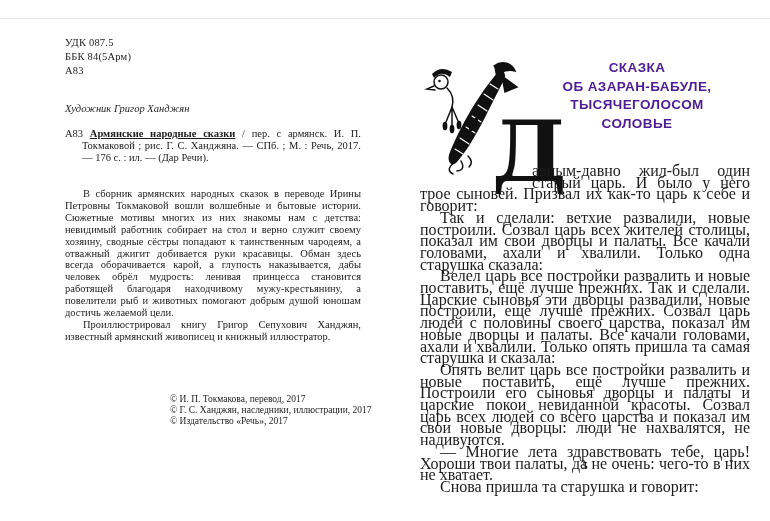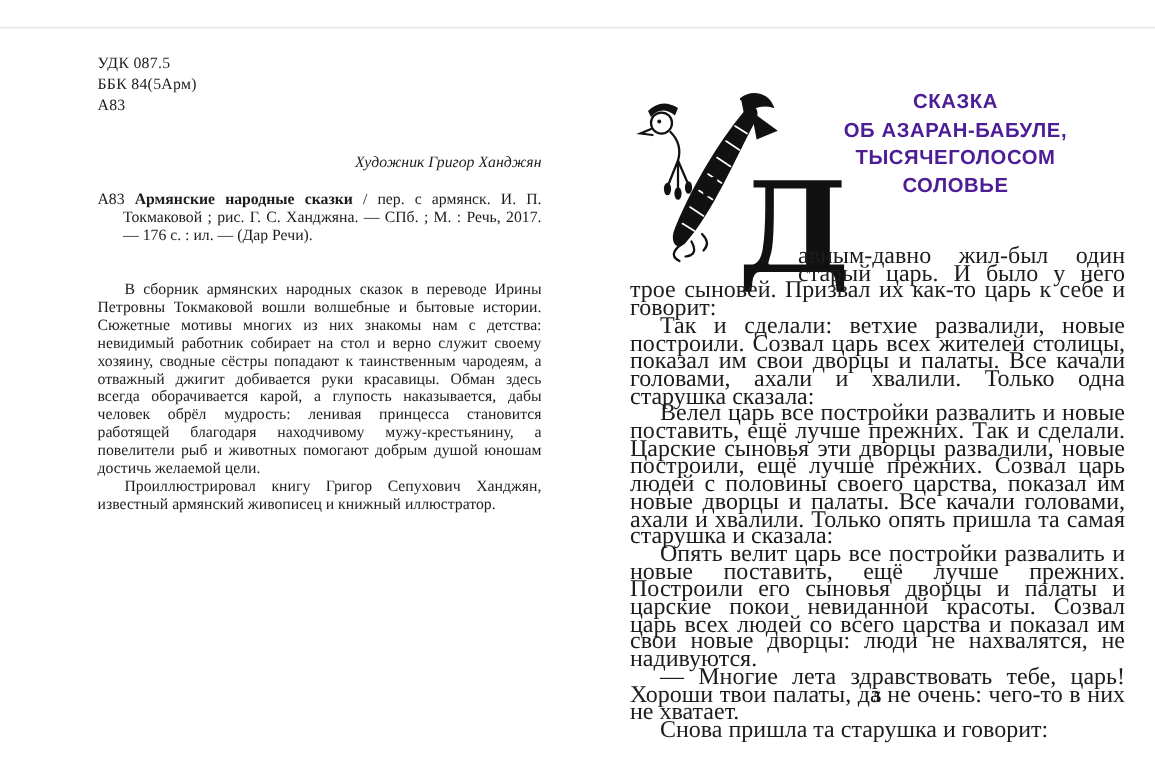--- a/index.html
+++ b/index.html
@@ -5,23 +5,23 @@
   html,body { margin:0; padding:0; background:#ffffff; }
   .canvas {
     position:relative; width:770px; height:521px; background:#ffffff;
     font-family:"Liberation Serif", serif; color:#1c1c1c; overflow:hidden;
   }
   .top-edge { position:absolute; top:18px; left:0; width:770px; height:1px; background:#e6e6e6; }
 
   
   .left-col { position:absolute; left:65px; top:36px; width:296px; }
   .codes div { font-size:10.5px; line-height:14px; letter-spacing:0.2px; }
-  .artist { margin-top:24px; text-align:right; font-style:italic; font-size:10.5px; line-height:13px; }
+  .artist { margin-top:24px; text-align:left; font-style:italic; font-size:10.5px; line-height:13px; }
   .bib { margin-top:13px; font-size:10.5px; line-height:12px; text-align:justify; padding-left:17px; text-indent:-17px; }
-  .bib .bold { font-weight:bold; }
+  .bib .bold { font-weight:bold;text-decoration:underline; }
   .isbn { margin-top:7px; font-size:10.5px; line-height:12px; }
   .annotation { margin-top:24px; }
   .annotation p { margin:0; font-size:10.5px; line-height:11.9px; text-align:justify; text-indent:18px; }
   .copyrights { position:absolute; left:170px; top:394px; font-size:9.5px; line-height:11.2px; }
 
   
   .story-title { position:absolute; left:524px; top:59px; width:226px; margin:0;
     text-align:center; font-family:"Liberation Sans", sans-serif; font-weight:bold;
     font-size:13.5px; line-height:18.5px; letter-spacing:0.4px; color:#4c1d95; }
   .ornament { position:absolute; left:424px; top:58px; width:96px; height:118px; }
@@ -52,20 +52,25 @@
 
     <p class="bib"><span>А83 </span><span class="bold">Армянские народные сказки</span><span> / пер. с армянск. И. П. Токмаковой ; рис. Г. С. Ханджяна. — СПб. ; М. : Речь, 2017. — 176 с. : ил. — (Дар Речи).</span></p>
 
 
     <div class="annotation">
       <p>В сборник армянских народных сказок в переводе Ирины Петровны Токмаковой вошли волшебные и бытовые истории. Сюжетные мотивы многих из них знакомы нам с детства: невидимый работник собирает на стол и верно служит своему хозяину, сводные сёстры попадают к таинственным чародеям, а отважный джигит добивается руки красавицы. Обман здесь всегда оборачивается карой, а глупость наказывается, дабы человек обрёл мудрость: ленивая принцесса становится работящей благодаря находчивому мужу-крестьянину, а повелители рыб и животных помогают добрым душой юношам достичь желаемой цели.</p>
       <p>Проиллюстрировал книгу Григор Сепухович Ханджян, известный армянский живописец и книжный иллюстратор.</p>
     </div>
   </div>
 
+  <div class="copyrights">
+    <div>© И. П. Токмакова, перевод, 2017</div>
+    <div>© Г. С. Ханджян, наследники, иллюстрации, 2017</div>
+    <div>© Издательство «Речь», 2017</div>
+  </div>
 
   <h1 class="story-title">
     <span>СКАЗКА</span><br>
     <span>ОБ АЗАРАН-БАБУЛЕ,</span><br>
     <span>ТЫСЯЧЕГОЛОСОМ</span><br>
     <span>СОЛОВЬЕ</span>
   </h1>
 
   <svg class="ornament" viewBox="0 0 96 118" aria-hidden="true">
     <g stroke="#111" fill="none" stroke-width="1.5" stroke-linecap="round">

